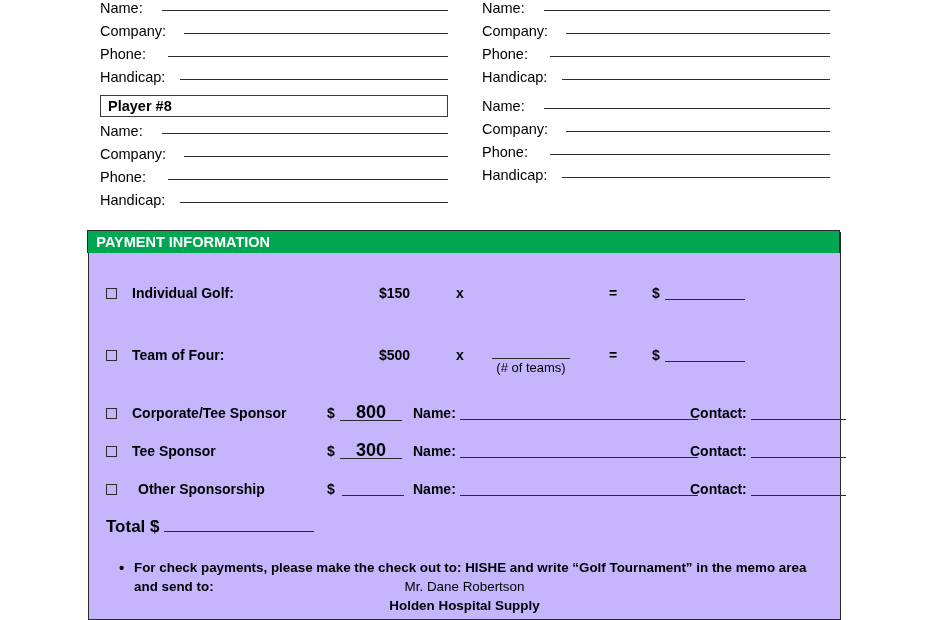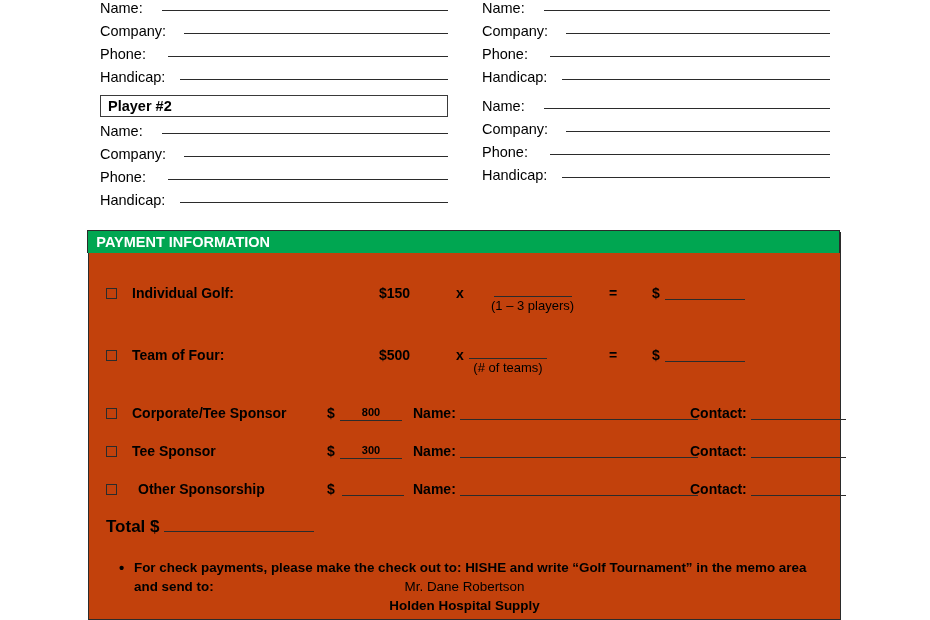--- a/index.html
+++ b/index.html
@@ -71,21 +71,21 @@
 
   
   .payment-section {
     position: absolute;
     left: 88px;
     top: 232px;
     width: 753px;
     box-sizing: border-box;
     border: 1.7px solid #2b2b2b;
     border-top: none;
-    background: #c2410c;
+    background: #c4b5fd;
     height: 388px;
   }
   .payment-header {
     background: #00a651;
     color: #ffffff;
     font-weight: bold;
     font-size: 14.5px;
     height: 23px;
     line-height: 23px;
     padding-left: 8px;
@@ -148,21 +148,21 @@
   .amt-rule {
     display: inline-block;
     width: 80px;
     border-bottom: 1.6px solid #2b2b2b;
     height: 12px;
   }
   .amt-rule.filled {
     width: 62px;
     text-align: center;
     font-weight: bold;
-    font-size: 11px;
+    font-size: 18px;
     height: auto;
     line-height: 15px;
   }
 
   .name-rule {
     display: inline-block;
     border-bottom: 1.6px solid #2b2b2b;
     height: 12px;
   }
 
@@ -226,21 +226,21 @@
       <div class="field-row">
         <span class="field-label lbl-phone">Phone:</span>
         <span class="rule"></span>
       </div>
       <div class="field-row">
         <span class="field-label lbl-handicap">Handicap:</span>
         <span class="rule"></span>
       </div>
 
       <div class="player-box">
-        <span>Player #2</span>
+        <span>Player #8</span>
       </div>
       <div class="gap-after-box"></div>
 
       <div class="field-row">
         <span class="field-label lbl-name">Name:</span>
         <span class="rule"></span>
       </div>
       <div class="field-row">
         <span class="field-label lbl-company">Company:</span>
         <span class="rule"></span>
@@ -301,35 +301,31 @@
       <span>PAYMENT INFORMATION</span>
     </div>
 
     <div class="payment-body">
 
       <div class="pay-row" style="position:absolute; left:17px; top:30px; width:720px;">
         <span class="checkbox"></span>
         <span class="pay-label" style="margin-left:15px;">Individual Golf:</span>
         <span style="position:absolute; left:273px;">$150</span>
         <span style="position:absolute; left:350px;">x</span>
-        <span class="qty-stack" style="position:absolute; left:385px; top:-2px;">
-          <span class="qty-rule"></span>
-          <span class="qty-hint">(1 – 3 players)</span>
-        </span>
         <span style="position:absolute; left:503px;">=</span>
         <span style="position:absolute; left:546px;">$</span>
         <span class="amt-rule" style="position:absolute; left:559px; top:2px;"></span>
       </div>
 
       <div class="pay-row" style="position:absolute; left:17px; top:92px; width:720px;">
         <span class="checkbox"></span>
         <span class="pay-label" style="margin-left:15px;">Team of Four:</span>
         <span style="position:absolute; left:273px;">$500</span>
         <span style="position:absolute; left:350px;">x</span>
-        <span class="qty-stack" style="position:absolute; left:363px; top:-2px;">
+        <span class="qty-stack" style="position:absolute; left:386px; top:-2px;">
           <span class="qty-rule"></span>
           <span class="qty-hint">(# of teams)</span>
         </span>
         <span style="position:absolute; left:503px;">=</span>
         <span style="position:absolute; left:546px;">$</span>
         <span class="amt-rule" style="position:absolute; left:559px; top:2px;"></span>
       </div>
 
       <div class="pay-row" style="position:absolute; left:17px; top:150px; width:730px;">
         <span class="checkbox"></span>

